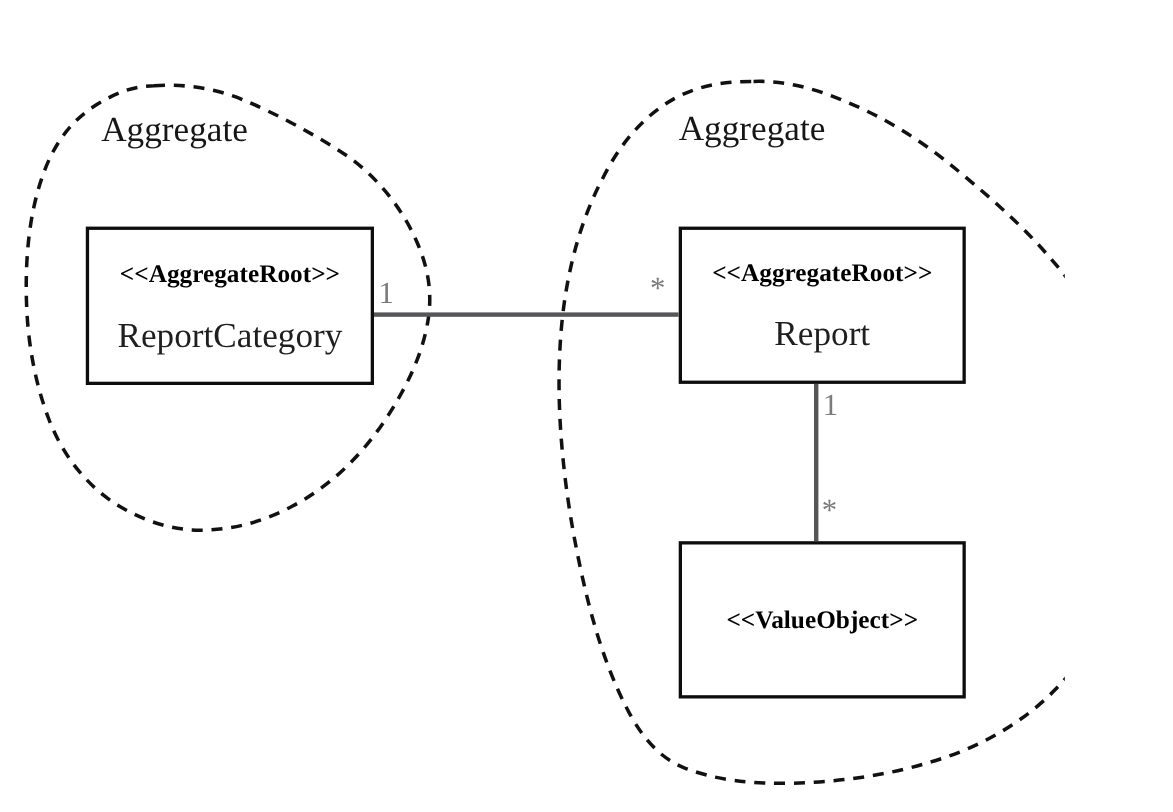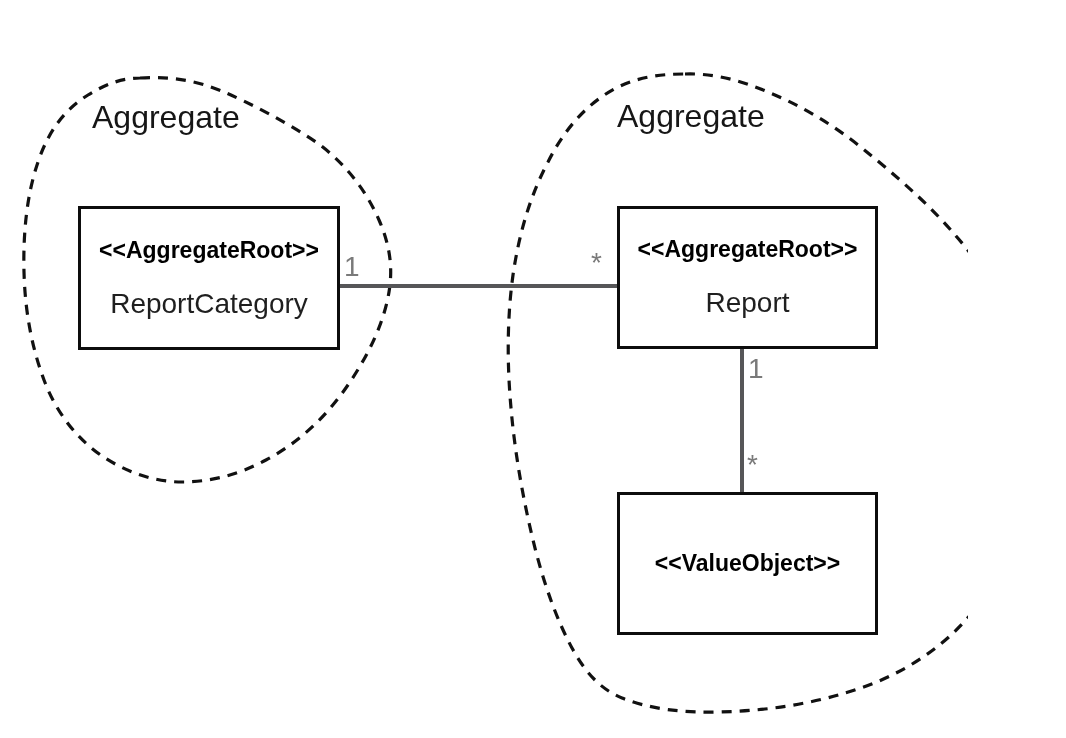--- a/index.html
+++ b/index.html
@@ -6,21 +6,21 @@
     margin: 0;
     padding: 0;
     background: #ffffff;
   }
   #canvas {
     position: relative;
     width: 968px;
     height: 738px;
     background: #ffffff;
     overflow: hidden;
-    font-family: Liberation Sans, sans-serif;
+    font-family: Liberation Serif, serif;
   }
   #blob-svg {
     position: absolute;
     left: 0;
     top: 0;
     width: 1066px;
     height: 738px;
   }
   .blob {
     fill: none;
@@ -56,21 +56,21 @@
   #box-querycondition { left: 617px; top: 492px; width: 261px; height: 143px; }
 
   .stereotype {
     font-size: 23px;
     font-weight: bold;
     color: #000000;
     line-height: 1;
     white-space: nowrap;
   }
   .class-name {
-    font-size: 28px;
+    font-size: 32px;
     font-weight: normal;
     color: #1f1f1f;
     line-height: 1;
     white-space: nowrap;
   }
 
   .edge {
     position: absolute;
     background: #565658;
   }

